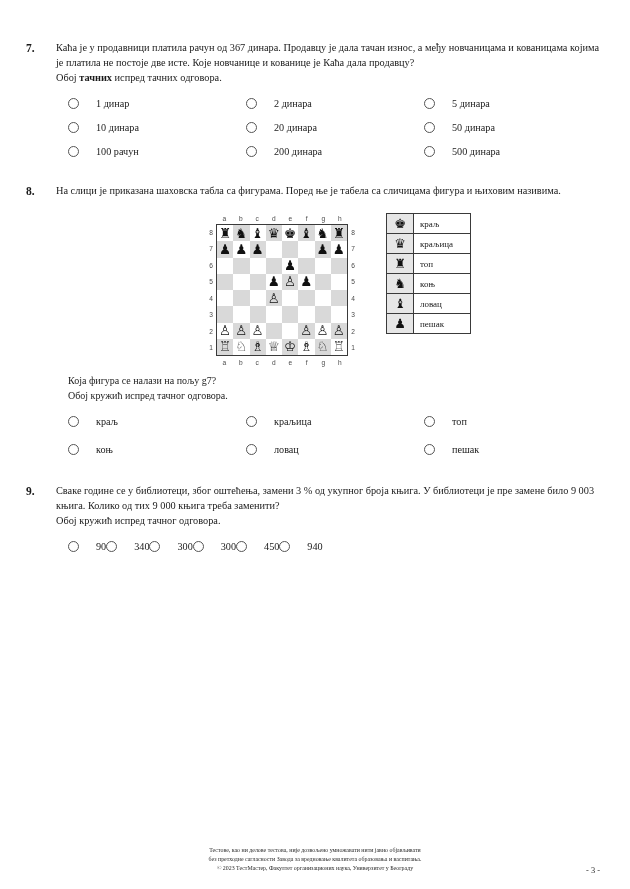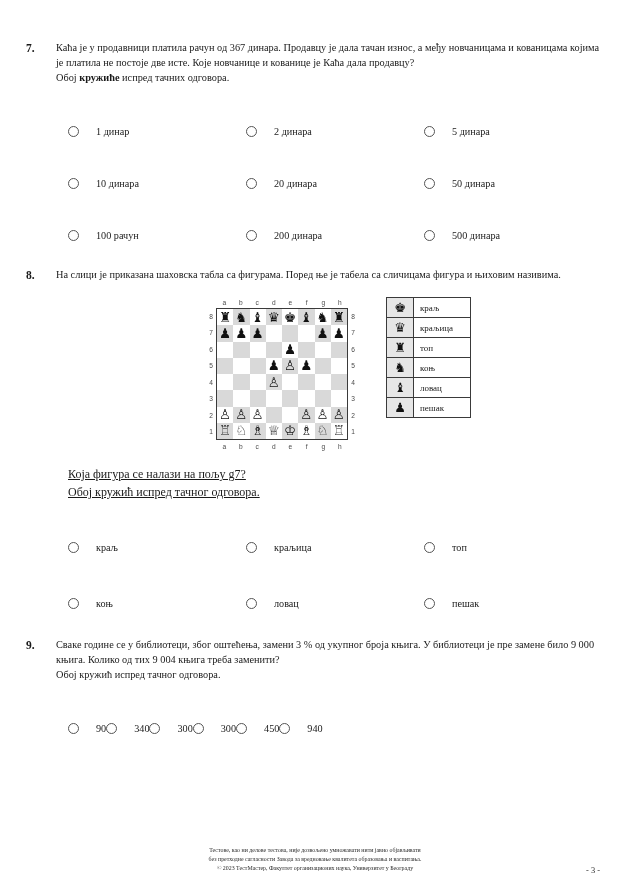--- a/index.html
+++ b/index.html
@@ -60,21 +60,20 @@
   .opt-col-list {
     display: flex;
     flex-direction: row;
     row-gap: 17px;
     margin-top: 13px;
     padding-left: 12px;
   }
   .option {
     display: flex;
     align-items: flex-start;
-    margin-top: 28px;
   }
   .bubble {
     width: 9px;
     height: 9px;
     border: 1px solid #555;
     border-radius: 50%;
     flex: 0 0 9px;
     background: #fff;
   }
   .opt-label {
@@ -156,25 +155,24 @@
     padding: 0;
   }
   .legend td.nm {
     width: 57px;
     font-size: 9px;
     padding-left: 6px;
     background: #fff;
   }
 
   .sub-q {
-    font-size: 12px;
+    font-size: 10px;
     line-height: 1.46;
-    margin-top: 14px;
+    margin-top: 6px;
     padding-left: 12px;
-    text-decoration: underline;
   }
 
   
   .footer {
     position: absolute;
     left: 0;
     right: 0;
     bottom: 16px;
     width: 630px;
   }
@@ -198,21 +196,21 @@
 </head>
 <body>
 
 <div class="page">
 
   <div class="question">
     <div class="q-num">7.</div>
     <div class="q-body">
       <div class="q-text">
         <span>Каћа је у продавници платила рачун од 367 динара. Продавцу је дала тачан износ, а међу новчаницама и кованицама којима је платила не постоје две исте. Које новчанице и кованице је Каћа дала продавцу?</span><br>
-        <span>Обој </span><b>кружиће</b><span> испред тачних одговора.</span>
+        <span>Обој </span><b>тачних</b><span> испред тачних одговора.</span>
       </div>
 
       <div class="opt-grid">
         <div class="option">
           <span class="bubble"></span>
           <span class="opt-label">1 динар</span>
         </div>
         <div class="option">
           <span class="bubble"></span>
           <span class="opt-label">2 динара</span>
@@ -498,21 +496,21 @@
           <span class="opt-label">пешак</span>
         </div>
       </div>
     </div>
   </div>
 
   <div class="question gap-q9">
     <div class="q-num">9.</div>
     <div class="q-body">
       <div class="q-text">
-        <span>Сваке године се у библиотеци, због оштећења, замени 3 % од укупног броја књига. У библиотеци је пре замене било 9 000 књига. Колико од тих 9 004 књига треба заменити?</span><br>
+        <span>Сваке године се у библиотеци, због оштећења, замени 3 % од укупног броја књига. У библиотеци је пре замене било 9 003 књига. Колико од тих 9 000 књига треба заменити?</span><br>
         <span>Обој кружић испред тачног одговора.</span>
       </div>
 
       <div class="opt-col-list">
         <div class="option">
           <span class="bubble"></span>
           <span class="opt-label">90</span>
         </div>
         <div class="option">
           <span class="bubble"></span>

